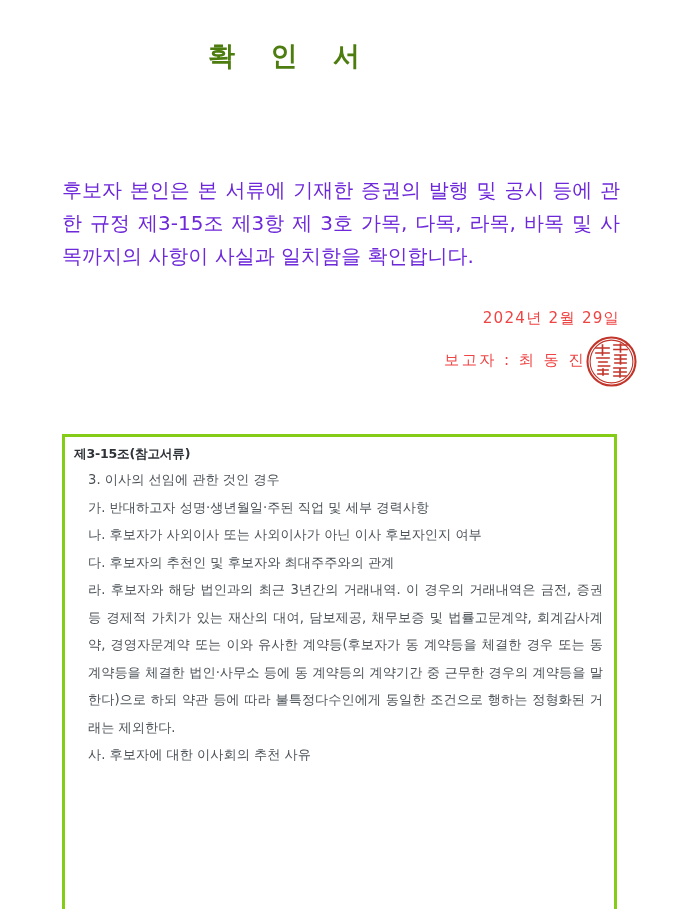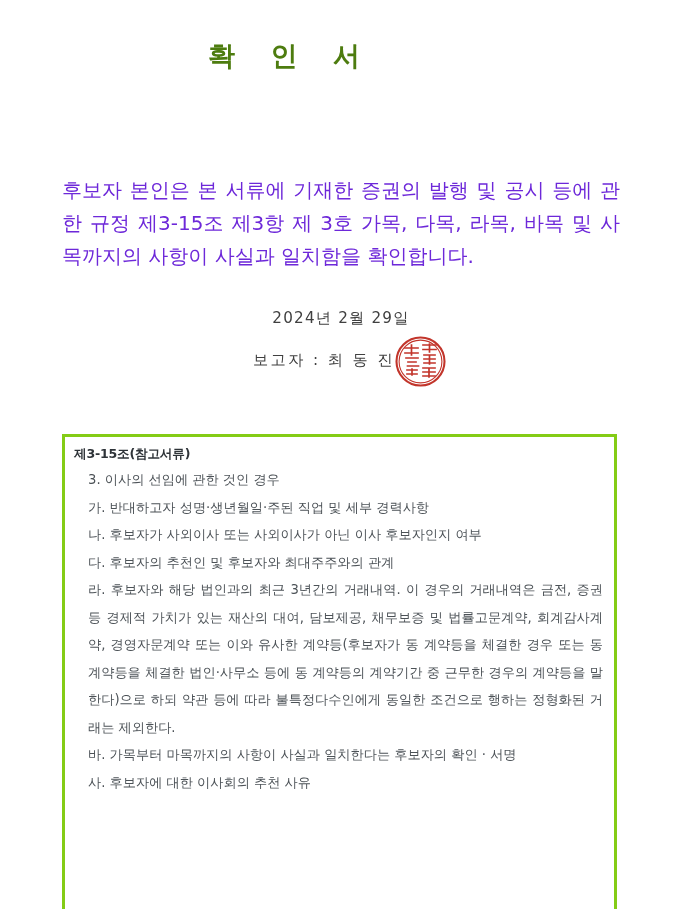--- a/index.html
+++ b/index.html
@@ -50,23 +50,23 @@
     word-break: break-all;
     margin-top: 24px;
   }
 
   
   .sign-block {
     position: absolute;
     top: 308px;
     left: 62px;
     width: 558px;
-    text-align: center;
+    text-align: right;
     font-size: 15.2px;
-    color: #404040;
+    color: #ef4444;
   }
   .sign-date {
     letter-spacing: 1.2px;
   }
   .sign-reporter-row {
     margin-top: 21px;
     position: relative;
     display: inline-block;
     padding-right: 34px;
   }
@@ -159,19 +159,18 @@
 
   <div class="ref-box">
     <div class="ref-inner">
       <div class="ref-head">제3-15조(참고서류)</div>
       <ul class="ref-list">
         <li class="ref-item flush">3. 이사의 선임에 관한 것인 경우</li>
         <li class="ref-item flush">가. 반대하고자 성명·생년월일·주된 직업 및 세부 경력사항</li>
         <li class="ref-item flush">나. 후보자가 사외이사 또는 사외이사가 아닌 이사 후보자인지 여부</li>
         <li class="ref-item flush">다. 후보자의 추천인 및 후보자와 최대주주와의 관계</li>
         <li class="ref-item flush">라. 후보자와 해당 법인과의 최근 3년간의 거래내역. 이 경우의 거래내역은 금전, 증권 등 경제적 가치가 있는 재산의 대여, 담보제공, 채무보증 및 법률고문계약, 회계감사계약, 경영자문계약 또는 이와 유사한 계약등(후보자가 동 계약등을 체결한 경우 또는 동 계약등을 체결한 법인·사무소 등에 동 계약등의 계약기간 중 근무한 경우의 계약등을 말한다)으로 하되 약관 등에 따라 불특정다수인에게 동일한 조건으로 행하는 정형화된 거래는 제외한다.</li>
-        <li class="ref-item flush">바. 가목부터 마목까지의 사항이 사실과 일치한다는 후보자의 확인 · 서명</li>
         <li class="ref-item flush">사. 후보자에 대한 이사회의 추천 사유</li>
       </ul>
     </div>
   </div>
 
 </div>
 
 </body></html>

